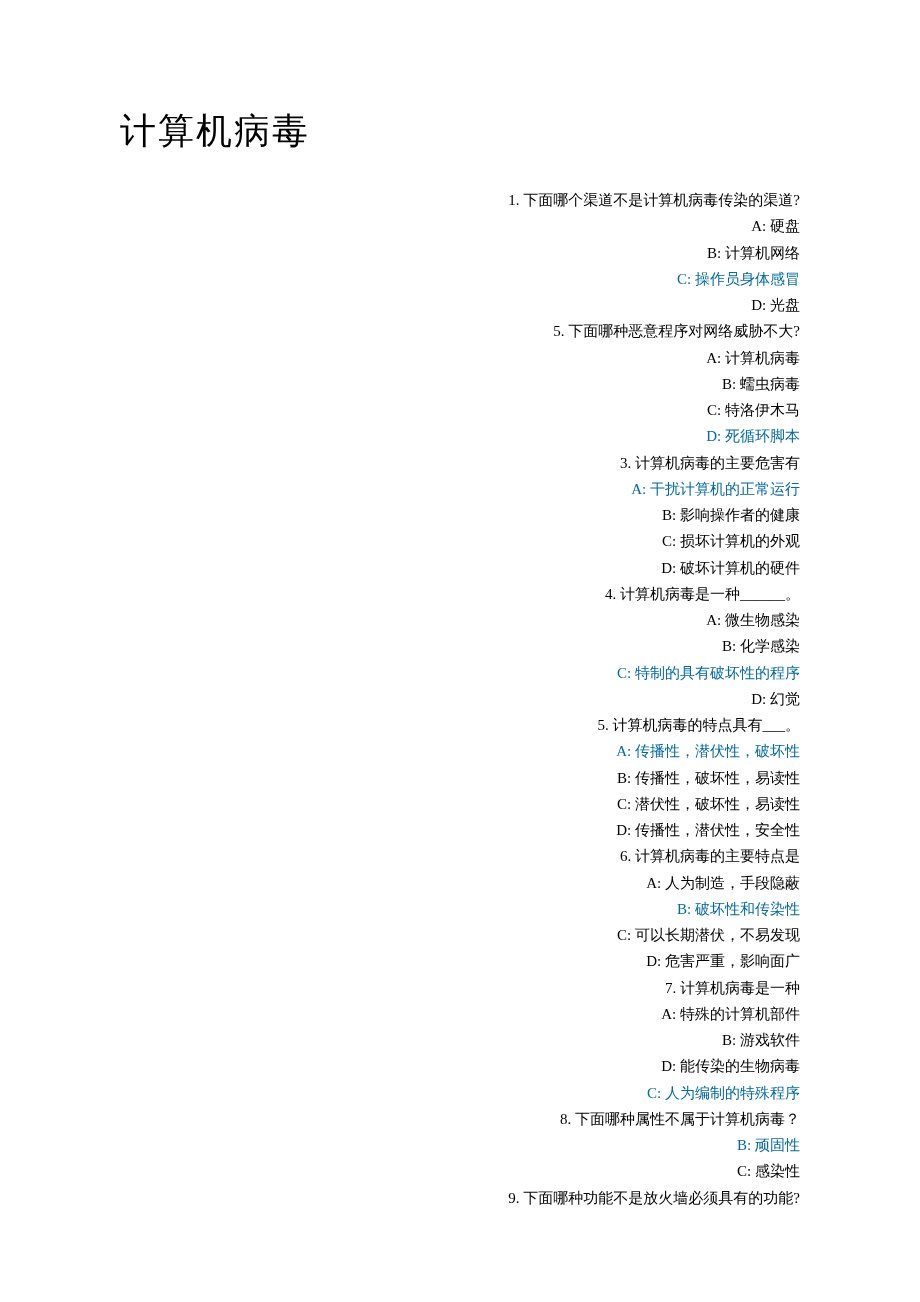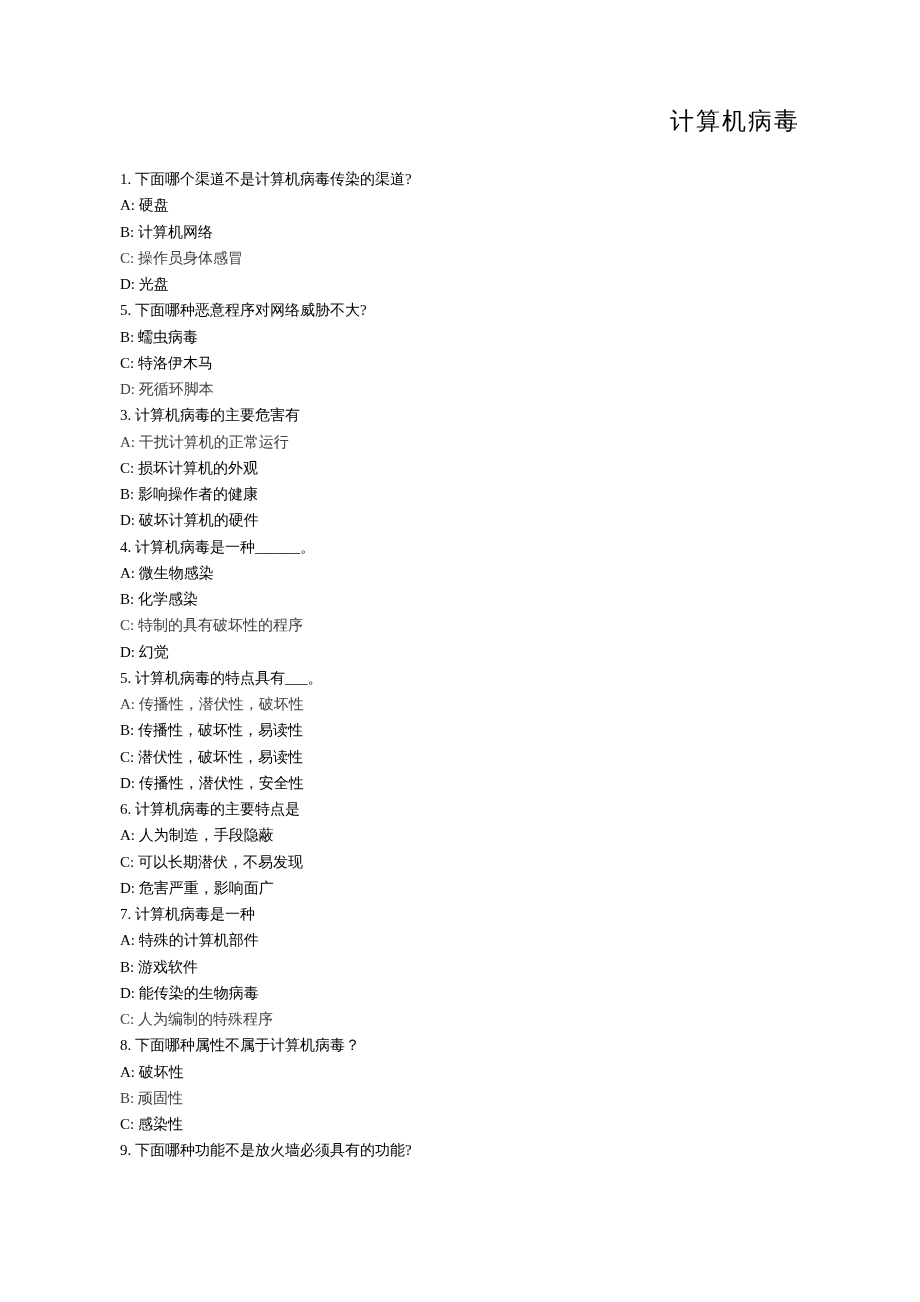--- a/index.html
+++ b/index.html
@@ -1,80 +1,82 @@
 <!DOCTYPE html>
 <html><head>
   <meta charset="utf-8">
   <style>
     * {
       margin: 0;
       padding: 0;
       box-sizing: border-box;
+      text-align: right;
     }
     body {
       background: #ffffff;
       width: 920px;
       margin: 0 auto;
       padding: 100px 120px 80px 120px;
       font-family: "SimSun", "宋体", serif;
       font-size: 15px;
       line-height: 1.75;
       color: #000000;
     }
     .title {
-      font-size: 24px;
-      text-align: right;
+      font-size: 36px;
+      text-align: left;
       margin-bottom: 24px;
       font-weight: normal;
       letter-spacing: 2px;
     }
     .line {
       display: block;
     }
     .highlighted {
-      color: #404040;
+      color: #0369a1;
     }
   </style>
 </head>
 <body>
 
 <h1 class="title">计算机病毒</h1>
 
 <div id="content">
     <div class="line">1.  下面哪个渠道不是计算机病毒传染的渠道?</div>
     <div class="line">A: 硬盘</div>
     <div class="line">B: 计算机网络</div>
     <div class="line highlighted">C: 操作员身体感冒</div>
     <div class="line">D: 光盘</div>
     <div class="line">5.  下面哪种恶意程序对网络威胁不大?</div>
+    <div class="line">A: 计算机病毒</div>
     <div class="line">B: 蠕虫病毒</div>
     <div class="line">C: 特洛伊木马</div>
     <div class="line highlighted">D: 死循环脚本</div>
     <div class="line">3.   计算机病毒的主要危害有</div>
     <div class="line highlighted">A: 干扰计算机的正常运行</div>
+    <div class="line">B: 影响操作者的健康</div>
     <div class="line">C: 损坏计算机的外观</div>
-    <div class="line">B: 影响操作者的健康</div>
     <div class="line">D: 破坏计算机的硬件</div>
     <div class="line">4.  计算机病毒是一种______。</div>
     <div class="line">A: 微生物感染</div>
     <div class="line">B: 化学感染</div>
     <div class="line highlighted">C: 特制的具有破坏性的程序</div>
     <div class="line">D: 幻觉</div>
     <div class="line">5.  计算机病毒的特点具有___。</div>
     <div class="line highlighted">A: 传播性，潜伏性，破坏性</div>
     <div class="line">B: 传播性，破坏性，易读性</div>
     <div class="line">C: 潜伏性，破坏性，易读性</div>
     <div class="line">D: 传播性，潜伏性，安全性</div>
     <div class="line">6.  计算机病毒的主要特点是</div>
     <div class="line">A: 人为制造，手段隐蔽</div>
+    <div class="line highlighted">B: 破坏性和传染性</div>
     <div class="line">C: 可以长期潜伏，不易发现</div>
     <div class="line">D: 危害严重，影响面广</div>
     <div class="line">7.  计算机病毒是一种</div>
     <div class="line">A: 特殊的计算机部件</div>
     <div class="line">B: 游戏软件</div>
     <div class="line">D: 能传染的生物病毒</div>
     <div class="line highlighted">C: 人为编制的特殊程序</div>
     <div class="line">8.  下面哪种属性不属于计算机病毒？</div>
-    <div class="line">A: 破坏性</div>
     <div class="line highlighted">B: 顽固性</div>
     <div class="line">C: 感染性</div>
     <div class="line">9.  下面哪种功能不是放火墙必须具有的功能?</div>
   </div>
 
 </body></html>

